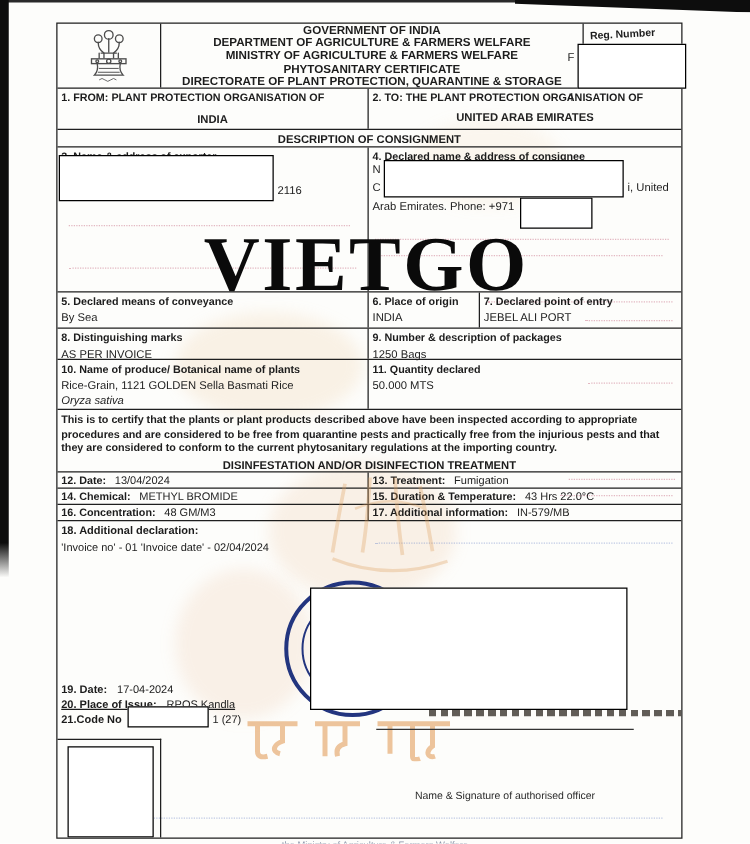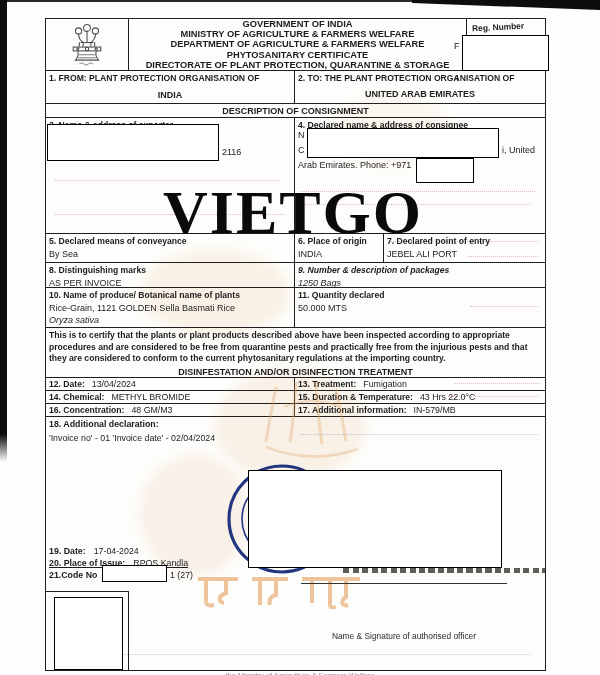--- a/index.html
+++ b/index.html
@@ -95,22 +95,22 @@
                 <circle cx="44" cy="36.5" r="1.4"></circle>
               <path d="M20 39 c1 5 0 9 -3 12 h30 c-3 -3 -4 -7 -3 -12"></path>
               <path d="M22 44 h20 M21 48 h22" stroke-width="1"></path>
             </g>
             <path d="M22 56 q3 -3 6 0 t6 0 t6 0" stroke="#666" fill="none" stroke-width="1"></path>
           </svg>
         </span>
       </div>
       <div class="cell title-cell" style="left:83px;width:337px;">
         <div>GOVERNMENT OF INDIA</div>
+        <div>DEPARTMENT OF AGRICULTURE &amp; FARMERS WELFARE</div>
         <div>MINISTRY OF AGRICULTURE &amp; FARMERS WELFARE</div>
-        <div>DEPARTMENT OF AGRICULTURE &amp; FARMERS WELFARE</div>
         <div>PHYTOSANITARY CERTIFICATE</div>
         <div>DIRECTORATE OF PLANT PROTECTION, QUARANTINE &amp; STORAGE</div>
       </div>
       <div class="cell bl" style="left:420px;width:79px;">
         <div class="reg-label">Reg. Number</div>
       </div>
     </div>
     <div class="frag" style="left:408px;top:22px;">F</div>
     <div class="redact" style="left:416px;top:16px;width:87px;height:36px;"></div>
     <div class="frag" style="left:408px;top:54px;z-index:3;">4</div>
@@ -158,21 +158,21 @@
         <div class="flabel">7. Declared point of entry</div>
         <div class="fvalue">JEBEL ALI PORT</div>
       </div>
     </div>
 
     <div class="row" style="top:244px;height:25px;">
       <div class="cell br" style="left:0;width:249px;">
         <div class="flabel">8. Distinguishing marks</div>
         <div class="fvalue">AS PER INVOICE</div>
       </div>
-      <div class="cell" style="left:249px;width:250px;font-style:italic;">
+      <div class="cell" style="left:249px;width:250px;">
         <div class="flabel">9. Number &amp; description of packages</div>
         <div class="fvalue">1250  Bags</div>
       </div>
     </div>
 
     <div class="row" style="top:269px;height:40px;">
       <div class="cell br" style="left:0;width:249px;">
         <div class="flabel">10. Name of produce/ Botanical name of plants</div>
         <div class="fvalue">Rice-Grain, 1121 GOLDEN Sella Basmati Rice</div>
         <div class="fvalue botanical">Oryza sativa</div>

